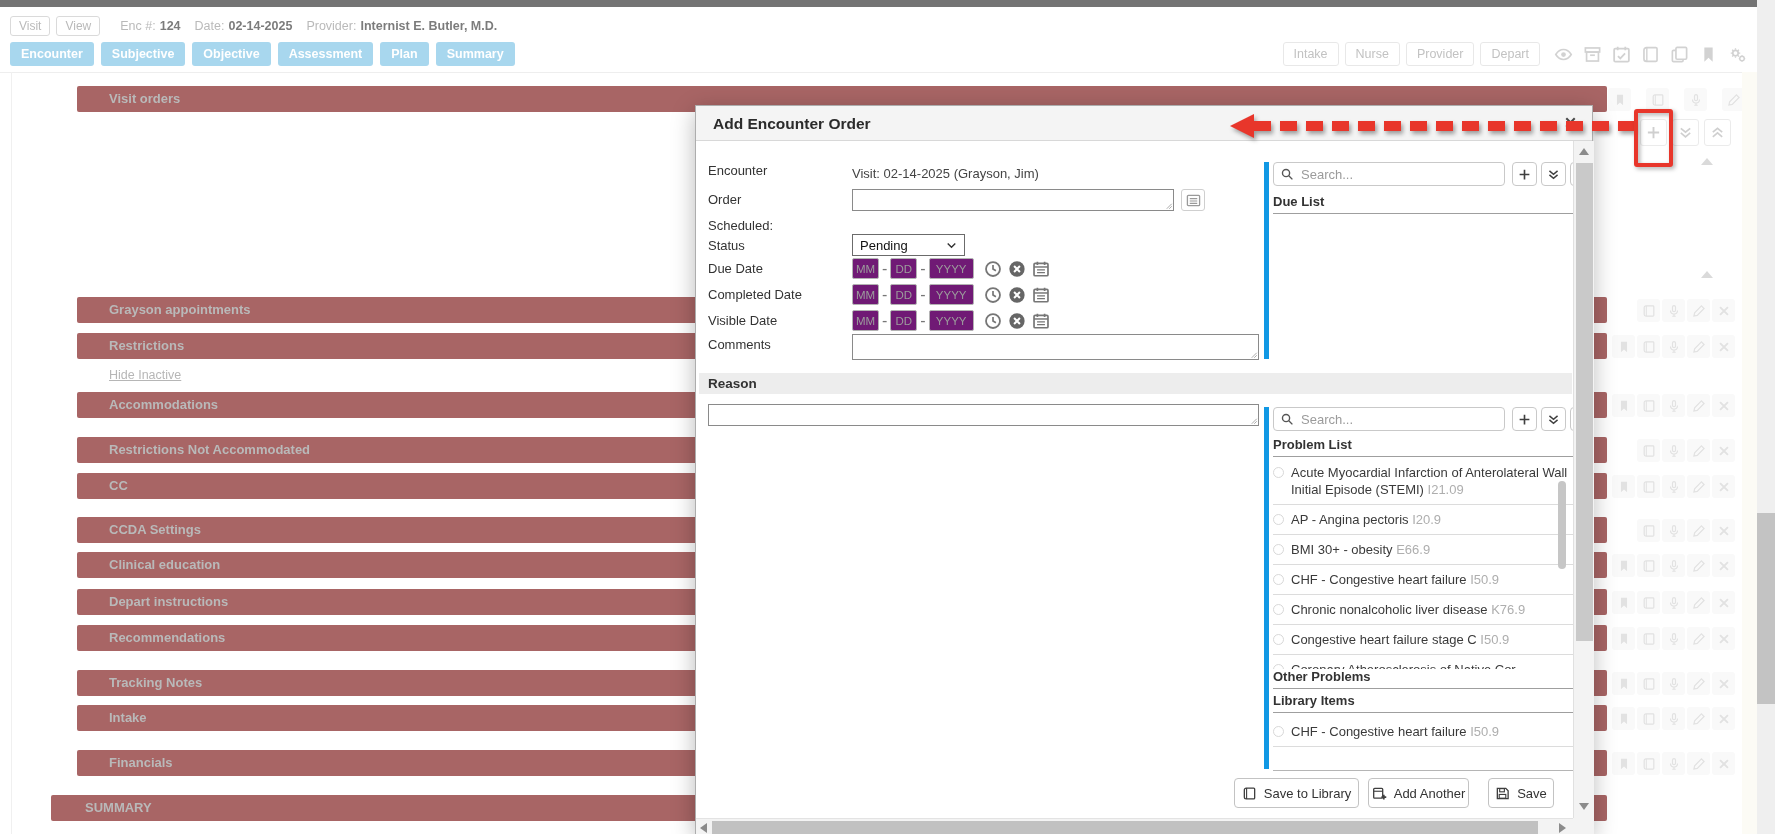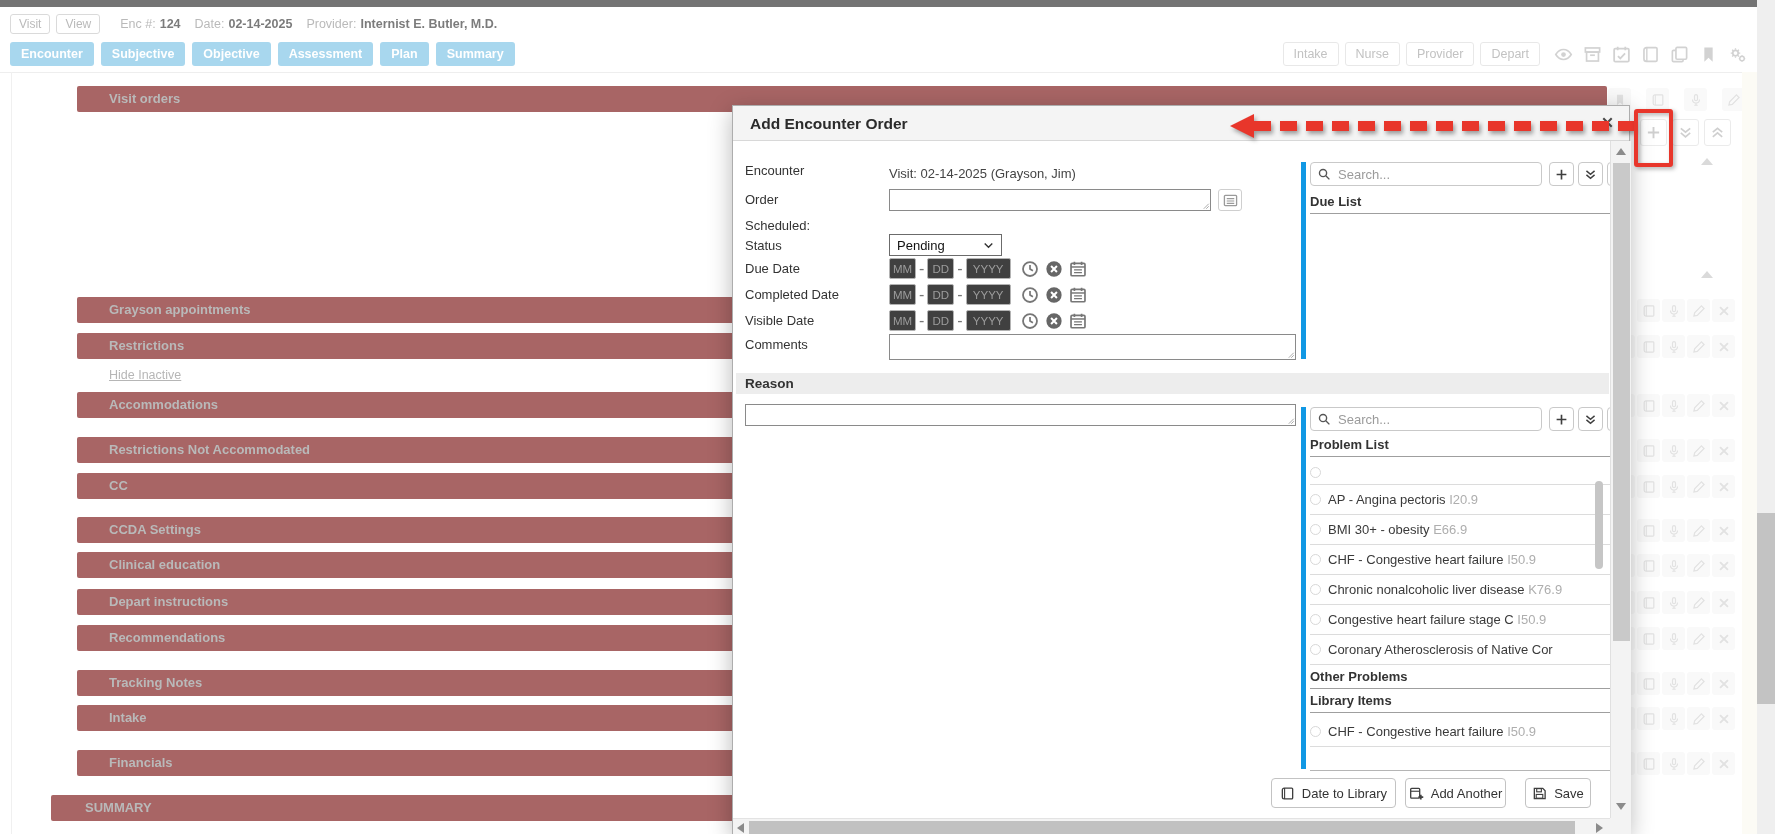--- a/index.html
+++ b/index.html
@@ -4,21 +4,21 @@
 <style>
   html,body{margin:0;padding:0;}
   .screen{position:relative;width:1775px;height:834px;overflow:hidden;background:#fff;
     font-family:"Liberation Sans",sans-serif;-webkit-font-smoothing:antialiased;}
   .screen *{box-sizing:border-box;}
   svg{display:block;}
 
   
   .top-strip{position:absolute;left:0;top:0;width:100%;height:7px;background:#333;}
   .topbar{position:absolute;left:0;top:7px;right:18px;height:38px;display:flex;align-items:center;
-    padding-left:10px;border-bottom:5px solid #0f172a;background:#fff;font-size:12.5px;}
+    padding-left:10px;border-bottom:1px solid #0f172a;background:#fff;font-size:12.5px;}
   .ob{height:20px;padding:0 8px;border:1px solid #c9c9c9;border-radius:3px;background:#fff;
     color:#999;font-size:12px;line-height:18px;margin-right:6px;font-family:inherit;}
   .tlabel{color:#999;margin-left:14px;margin-right:4px;}
   .tvalue{color:#3d3d3d;font-weight:600;}
   .tabsrow{position:absolute;left:0;top:36px;right:18px;height:36px;display:flex;align-items:center;
     justify-content:space-between;padding:0 10px;background:#fff;}
   #tabs{display:flex;gap:7px;}
   .tab{height:24px;padding:0 11px;border-radius:3px;background:var(--tab,#7fc4e6);color:#fff;
     font-weight:bold;font-size:12.5px;line-height:24px;}
   .right-tools{display:flex;align-items:center;gap:6px;}
@@ -45,40 +45,40 @@
   .tinytri{position:absolute;width:0;height:0;border-left:6px solid transparent;
     border-right:6px solid transparent;border-bottom:7px solid #c9c9c9;}
   .cream{position:absolute;left:1742px;top:72px;width:15px;height:762px;background:#fbf9f1;}
 
   
   .overlay{position:absolute;left:0;top:0;width:1757px;height:834px;background:rgba(255,255,255,.32);z-index:20;}
   .page-scroll{position:absolute;left:1757px;top:0;width:18px;height:834px;background:#efefef;z-index:25;}
   .page-thumb{position:absolute;left:0;top:513px;width:18px;height:191px;background:#c3c3c3;}
 
   
-  .modal{position:absolute;left:732px;top:105px;width:898px;height:729px;background:#fff;
+  .modal{position:absolute;left:695px;top:105px;width:898px;height:729px;background:#fff;
     border:1px solid #adadad;box-shadow:0 6px 22px rgba(0,0,0,.28);z-index:30;}
   .m-title{height:35px;background:#f4f4f4;border-bottom:1px solid #d8d8d8;font-weight:bold;
     font-size:15.5px;color:#2b2b2b;line-height:35px;padding-left:17px;}
   .m-close{position:absolute;top:9px;right:14px;font-size:15px;color:#4a4a4a;}
   .flabel{position:absolute;left:12px;width:140px;font-size:13px;color:#333;}
   .fvalue{position:absolute;left:156px;font-size:13px;color:#444;}
   .inputwrap{position:absolute;border:1px solid #8a8a8a;background:#fff;}
   .inputwrap input{position:absolute;inset:0;width:100%;height:100%;border:none;outline:none;
     font:13px "Liberation Sans",sans-serif;padding:0 5px;background:transparent;}
   .rz{position:absolute;right:0;bottom:0;font-size:10px;color:#8f8f8f;line-height:0;}
   .pickbtn{position:absolute;left:485px;top:83px;width:24px;height:22px;border:1px solid #cfcfcf;
     border-radius:3px;background:#fff;color:#9a9a9a;display:flex;align-items:center;justify-content:center;font-size:15px;}
   .fselect{position:absolute;left:156px;top:128px;width:113px;height:22px;border:1px solid #6b6b6b;
     background:#fff;display:flex;align-items:center;justify-content:space-between;padding:0 7px;
     font-size:13px;color:#111;}
   .selch{font-size:11px;color:#333;}
   .daterow{position:absolute;left:156px;display:flex;align-items:center;gap:3px;}
   .dseg{border:1px solid #b3b3b3;border-radius:2px;height:21px;display:flex;align-items:center;
-    justify-content:center;color:#9c9c9c;font-size:11.5px;background:#404040;}
+    justify-content:center;color:#9c9c9c;font-size:11.5px;background:#701a75;}
   .dsep{color:#777;}
   .dicon{font-size:18px;color:#767676;margin-left:3px;}
   .dicon.clock{margin-left:7px;}
   .dicon.xc{color:#666;}
   .rbar{position:absolute;left:3px;top:267px;width:873px;height:21px;background:#ededed;
     font-weight:bold;font-size:13.5px;color:#333;line-height:21px;padding-left:9px;}
   .bluebar{position:absolute;left:568px;width:5px;background:var(--accent,#1198e4);}
   .search{position:absolute;left:577px;width:232px;height:24px;border:1px solid #c9c9c9;border-radius:4px;
     background:#fff;display:flex;align-items:center;}
   .search .mag{font-size:13px;color:#555;margin:0 5px 0 7px;}
@@ -790,20 +790,21 @@
             <path d="M3 3.5l5 4.2 5-4.2M3 8.5l5 4.2 5-4.2" fill="none" stroke="currentColor" stroke-width="1.8"></path>
           </svg>
         </span>
       </div>
     <div class="sbtn" style="left:874px;top:301px;width:14px"></div>
 
     <div class="phead" style="top:331px">Problem List</div>
     <div class="itemsbox" id="problem-list-items" style="top:352px;height:211px">
         <div class="p-item">
           <span class="radio"></span>
+          <span class="ptext">Acute Myocardial Infarction of Anterolateral Wall Initial Episode (STEMI) <span class="code">I21.09</span></span>
         </div>
         <div class="p-item">
           <span class="radio"></span>
           <span class="ptext">AP - Angina pectoris <span class="code">I20.9</span></span>
         </div>
         <div class="p-item">
           <span class="radio"></span>
           <span class="ptext">BMI 30+ - obesity <span class="code">E66.9</span></span>
         </div>
         <div class="p-item">
@@ -835,21 +836,21 @@
     <div class="libline"></div>
 
     <div id="footer-buttons">
         <div class="fbtn" style="left: 538px; width: 125px;">
           <span class="ficon">
             <svg width="1em" height="1em" viewBox="0 0 16 16">
               <path d="M4.5 2.2h8a1 1 0 011 1v9.6a1 1 0 01-1 1h-8a2 2 0 01-2-2V4.2a2 2 0 012-2z" fill="none" stroke="currentColor" stroke-width="1.4"></path>
               <path d="M4.9 2.2v11.6" stroke="currentColor" stroke-width="1.2"></path>
             </svg>
           </span>
-          <span>Date to Library</span>
+          <span>Save to Library</span>
         </div>
         <div class="fbtn" style="left: 672px; width: 101px;">
           <span class="ficon">
             <svg width="1em" height="1em" viewBox="0 0 16 16">
               <rect x="1.8" y="2.5" width="9.6" height="10.5" rx="1" fill="none" stroke="currentColor" stroke-width="1.4"></rect>
               <path d="M1.8 5.6h9.6" stroke="currentColor" stroke-width="1.2"></path>
               <path d="M12.6 9.3v5.2M10 11.9h5.2" stroke="currentColor" stroke-width="1.8"></path>
             </svg>
           </span>
           <span>Add Another</span>

